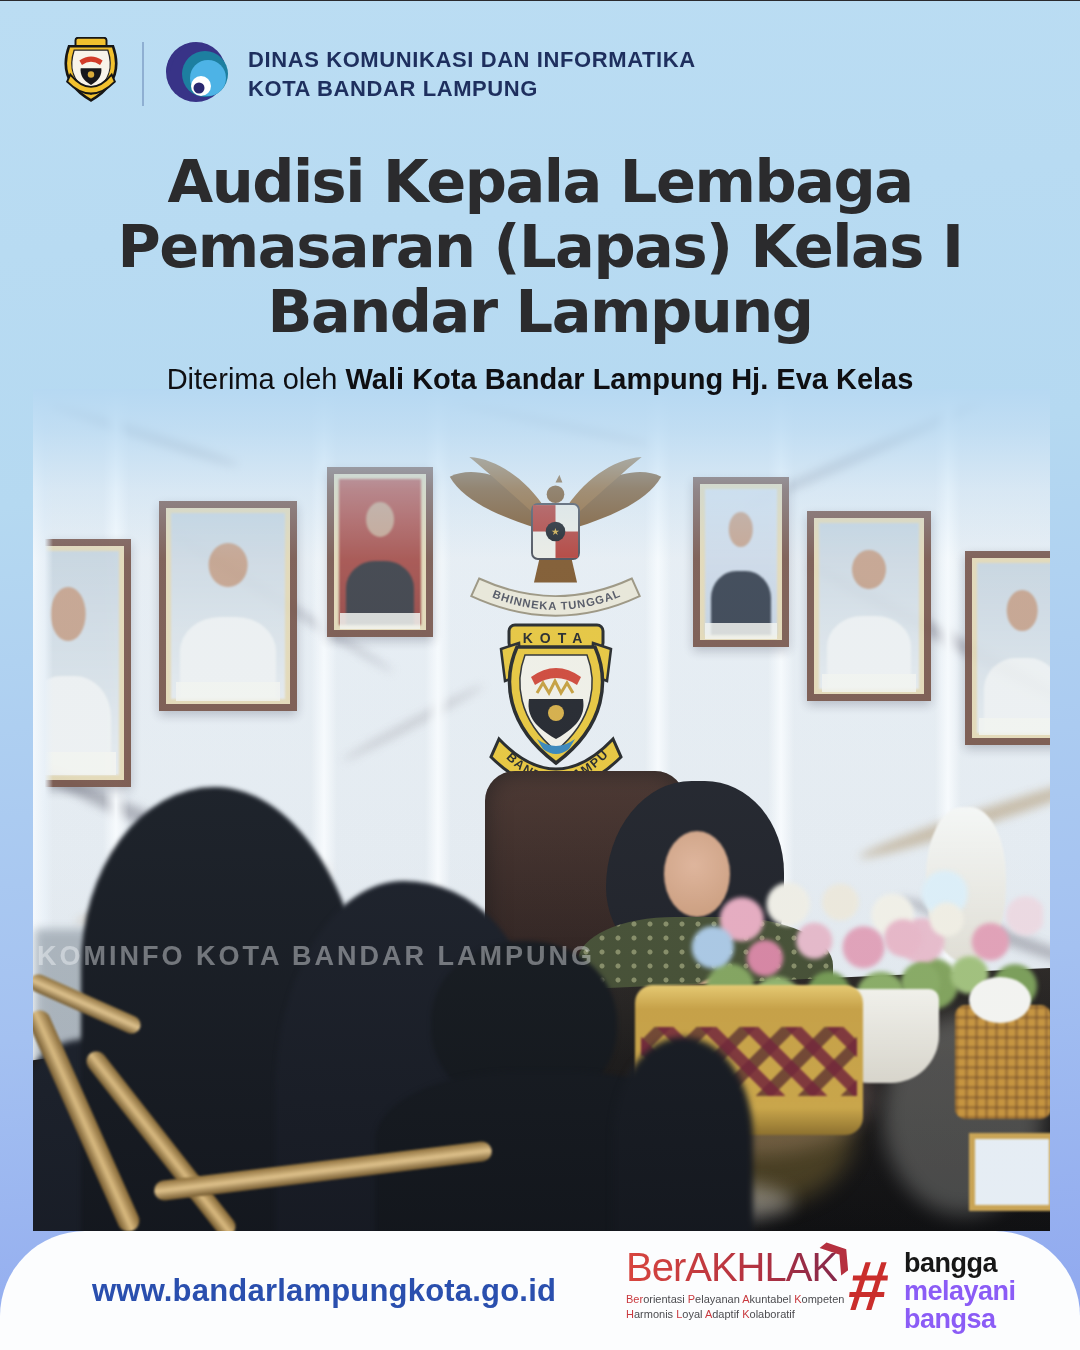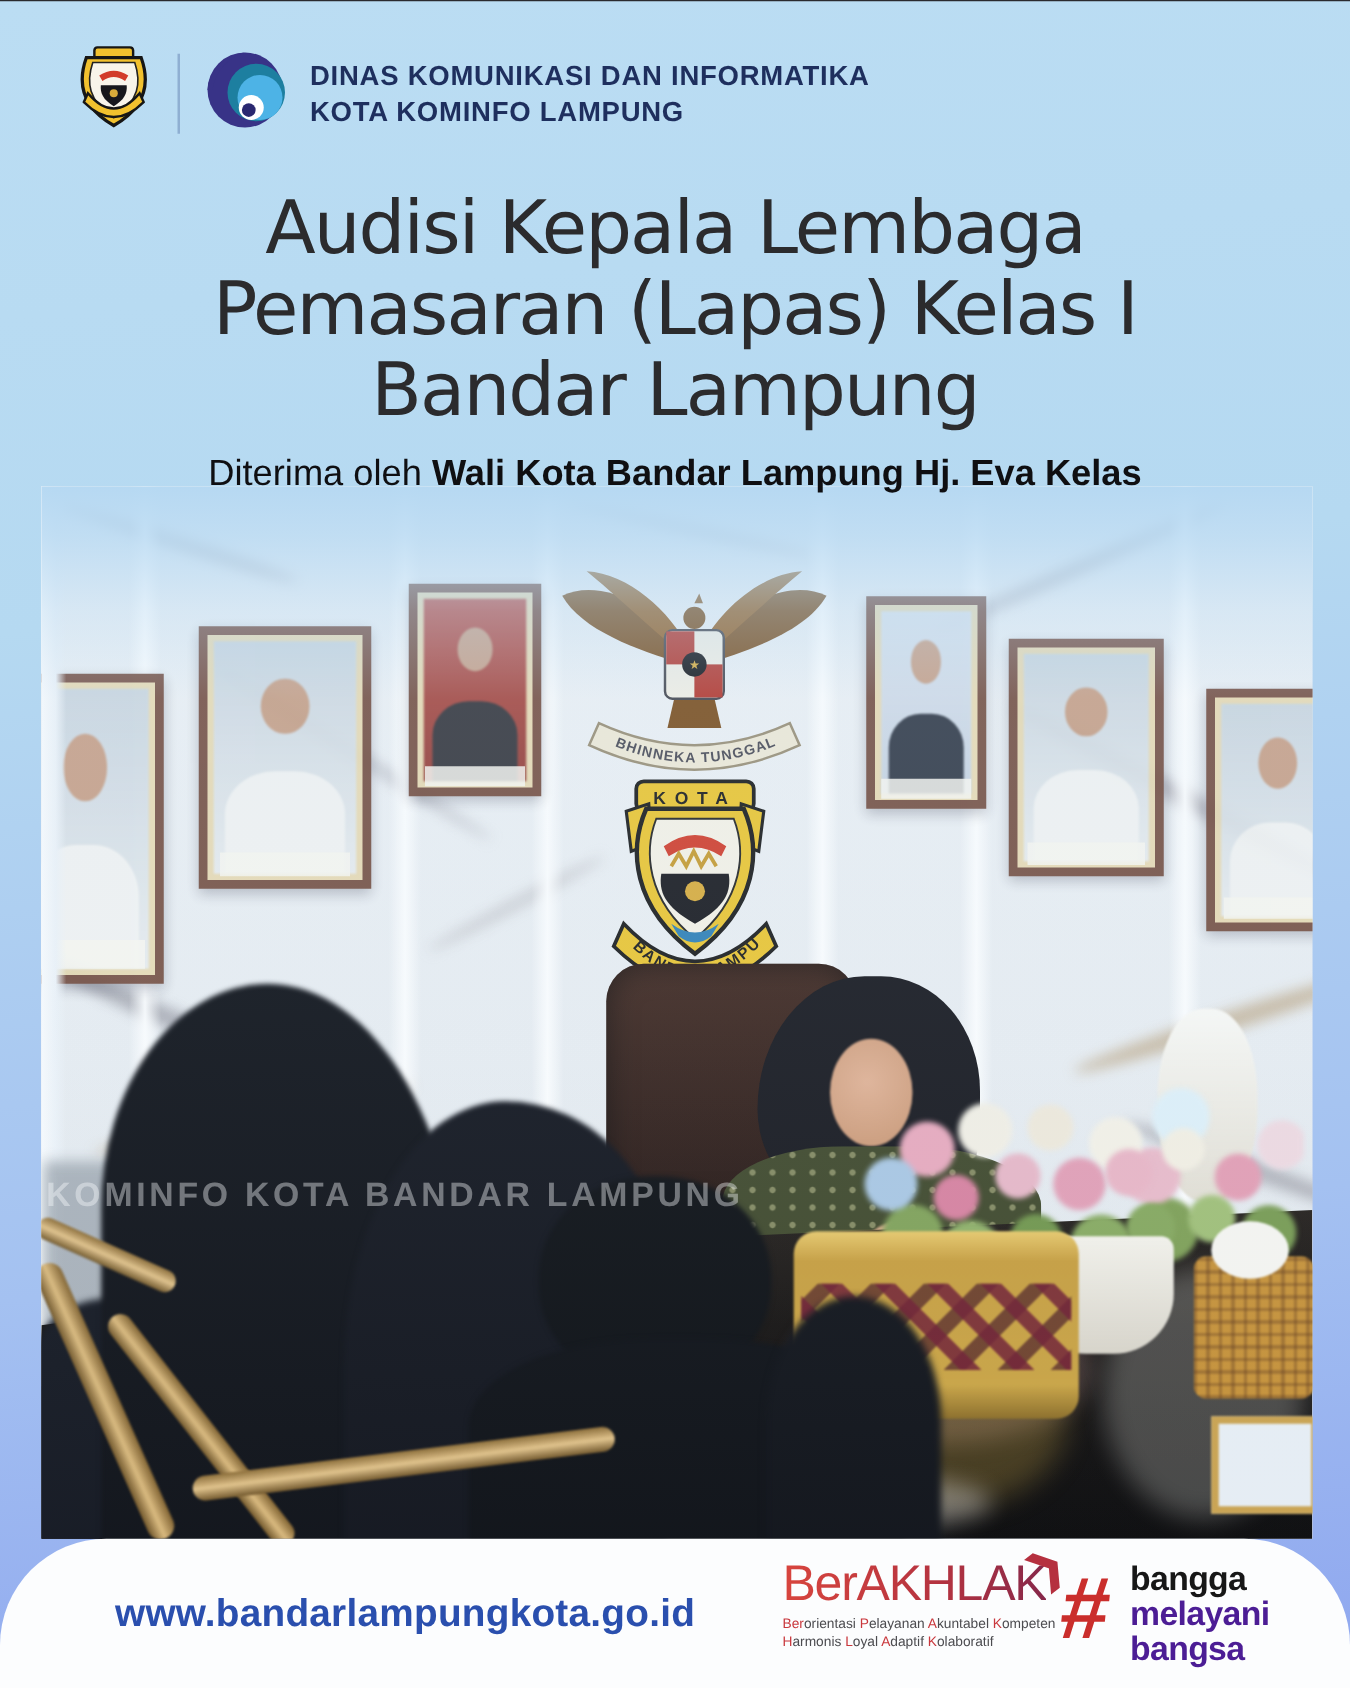--- a/index.html
+++ b/index.html
@@ -4,21 +4,21 @@
 <style>
   html,body{margin:0;padding:0;background:#2a2a2e;font-family:"Liberation Sans",sans-serif;}
   .canvas{position:relative;width:1080px;height:1350px;overflow:hidden;margin:1px auto;
     background:linear-gradient(175deg,#bbddf3 0%,#b5d9f1 35%,#a4c1f1 72%,#8ea6ef 100%);}
   
   .header{position:absolute;left:60px;top:36px;display:flex;align-items:center;gap:20px;z-index:80;}
   .hdr-divider{width:2px;height:64px;background:rgba(90,120,170,.45);}
   .org{color:#1e2f5e;font-weight:700;font-size:22px;line-height:29px;letter-spacing:.6px;}
   
   .title{position:absolute;left:0;right:0;top:148px;text-align:center;z-index:80;
-    font-family:"DejaVu Sans",sans-serif;font-weight:400;font-size:59px;line-height:65px;
+    font-family:"DejaVu Sans",sans-serif;font-weight:700;font-size:59px;line-height:65px;
     color:#2b2b2d;letter-spacing:-1.5px;}
   .subtitle{position:absolute;left:0;right:0;top:362px;text-align:center;z-index:80;
     font-size:29px;color:#0f0f12;}
   .subtitle b{font-weight:800;}
   .date{position:absolute;left:0;right:0;top:416px;text-align:center;z-index:80;
     font-size:31px;font-weight:500;color:#1b1b1e;letter-spacing:.5px;}
   
   .photo{position:absolute;left:33px;top:388px;width:1017px;height:842px;overflow:hidden;
     background:linear-gradient(180deg,#f0f3f6 0%,#e9edf1 55%,#dee3e8 100%);}
   .vein{position:absolute;border-radius:50%;filter:blur(5px);z-index:1;}
@@ -59,21 +59,21 @@
     -webkit-background-clip:text;background-clip:text;color:transparent;display:inline-block;}
   .bak-arrow{position:absolute;left:196px;top:-12px;font-size:34px;font-weight:800;
     color:#b5303f;transform:rotate(-38deg);}
   .bak-tag{margin-top:3px;font-size:11px;line-height:14.5px;font-weight:400;color:#4c4c50;}
   .bak-tag .red, .red{color:#c9383d;}
   .bangga{position:absolute;left:848px;top:18px;height:86px;}
   .hash{position:absolute;left:0;top:-6px;font-size:70px;line-height:86px;font-weight:800;
     font-style:italic;color:#ca2e2c;transform:skewX(-6deg);}
   .bangga-lines{position:absolute;left:56px;top:0;font-size:27px;font-weight:800;
     line-height:28px;letter-spacing:-.5px;}
-  .bl1{color:#171717;} .bl2,.bl3{color:#4c1d95;}
+  .bl1{color:#171717;} .bl2,.bl3{color:#8b5cf6;}
 </style>
 </head>
 <body>
 
 <div class="canvas">
 
   <div class="header">
     <span>
       <svg width="62" height="70" viewBox="0 0 96 108">
         <rect x="24" y="1" width="48" height="15" rx="4" fill="#f2c12e" stroke="#161616" stroke-width="3"></rect>
@@ -92,21 +92,21 @@
         <circle cx="32" cy="32" r="30" fill="#383387"></circle>
         <circle cx="41" cy="34" r="23" fill="#1d7fa0"></circle>
         <circle cx="44" cy="38" r="18" fill="#4db3e6"></circle>
         <circle cx="37" cy="46" r="10" fill="#ffffff"></circle>
         <circle cx="35" cy="48" r="5.5" fill="#2a2870"></circle>
         <path d="M32,2 C18,6 8,18 6,32 L2,32 C4,14 16,4 32,2 Z" fill="#383387"></path>
       </svg>
     </span>
     <div class="org">
       <div>DINAS KOMUNIKASI DAN INFORMATIKA</div>
-      <div>KOTA KOMINFO LAMPUNG</div>
+      <div>KOTA BANDAR LAMPUNG</div>
     </div>
   </div>
 
   <div class="title">
     <div>Audisi Kepala Lembaga</div>
     <div>Pemasaran (Lapas) Kelas I</div>
     <div>Bandar Lampung</div>
   </div>
   <div class="subtitle">
     <span>Diterima oleh </span><b>Wali Kota Bandar Lampung Hj. Eva Kelas</b>

